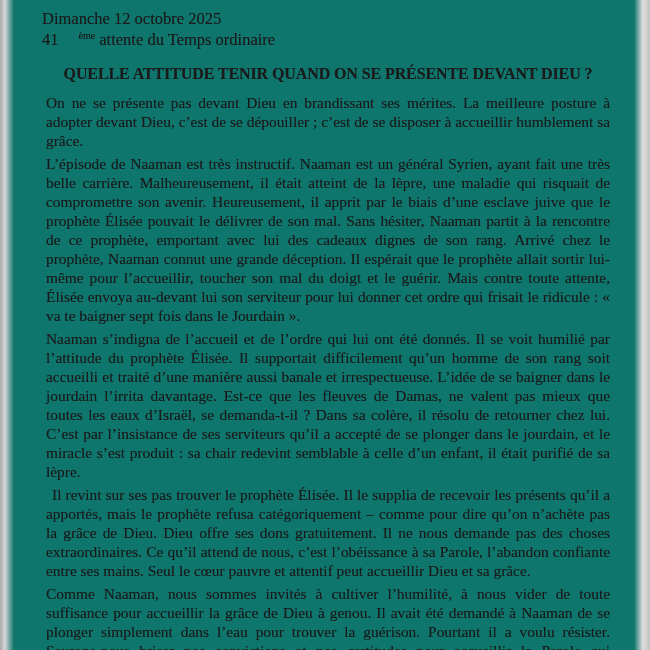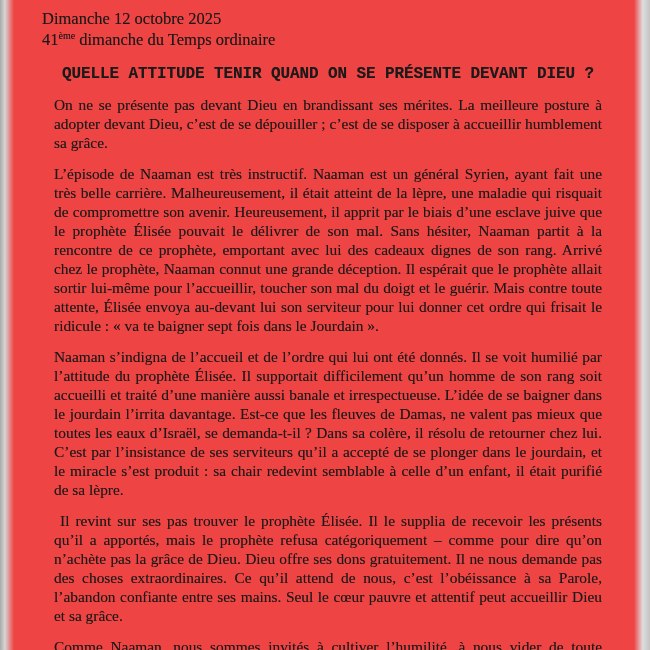--- a/index.html
+++ b/index.html
@@ -5,21 +5,21 @@
   html, body {
     margin: 0;
     padding: 0;
     background: #ffffff;
   }
   .photo {
     position: relative;
     width: 650px;
     height: 650px;
     overflow: hidden;
-    background: #ef4444;
+    background: #0f766e;
     color: #1a1a1a;
     font-family: "Liberation Serif", serif;
   }
   
   .edge-left {
     position: absolute;
     left: 0; top: 0;
     width: 14px; height: 100%;
     background: linear-gradient(to right, #a9a9a9 0%, #d6d6d6 35%, rgba(250,250,250,0) 100%);
     z-index: 1;
@@ -41,32 +41,33 @@
   }
   .date-line, .subtitle-line {
     font-size: 16.5px;
     line-height: 21px;
     white-space: nowrap;
   }
   .subtitle-line sup {
     font-size: 10px;
     line-height: 0;
     vertical-align: super;
+    margin-left: 20px;
   }
   .doc-title {
-    font-family: Liberation Mono, monospace;
+    font-family: Liberation Serif, serif;
     font-weight: 700;
     font-size: 16px;
     letter-spacing: -0.1px;
     text-align: center;
     margin: 15px 0 10px 0;
     white-space: nowrap;
   }
   .body-text p {
-    margin: 12px;
+    margin: 4px;
     font-size: 15.4px;
     line-height: 19px;
     text-align: justify;
     text-justify: inter-word;
   }
   .para-bold {
     font-weight: 400;
     text-indent: 6px;
   }
   .seg-bold {
@@ -77,21 +78,21 @@
 <body>
 
 <div class="photo">
   <div class="edge-left"></div>
   <div class="edge-right"></div>
 
   <div class="page">
 
     <header>
       <div class="date-line">Dimanche 12 octobre 2025</div>
-      <div class="subtitle-line"><span>41</span><sup>ème</sup><span> dimanche du Temps ordinaire</span></div>
+      <div class="subtitle-line"><span>41</span><sup>ème</sup><span> attente du Temps ordinaire</span></div>
     </header>
 
     <h1 class="doc-title">QUELLE ATTITUDE TENIR QUAND ON SE PRÉSENTE DEVANT DIEU ?</h1>
 
     <div class="body-text">
       <p>On ne se présente pas devant Dieu en brandissant ses mérites. La meilleure posture à adopter devant Dieu, c’est de se dépouiller ; c’est de se disposer à accueillir humblement sa grâce.</p>
       <p>L’épisode de Naaman est très instructif. Naaman est un général Syrien, ayant fait une très belle carrière. Malheureusement, il était atteint de la lèpre, une maladie qui risquait de compromettre son avenir. Heureusement, il apprit par le biais d’une esclave juive que le prophète Élisée pouvait le délivrer de son mal. Sans hésiter, Naaman partit à la rencontre de ce prophète, emportant avec lui des cadeaux dignes de son rang. Arrivé chez le prophète, Naaman connut une grande déception. Il espérait que le prophète allait sortir lui-même pour l’accueillir, toucher son mal du doigt et le guérir. Mais contre toute attente, Élisée envoya au-devant lui son serviteur pour lui donner cet ordre qui frisait le ridicule : « va te baigner sept fois dans le Jourdain ».</p>
       <p>Naaman s’indigna de l’accueil et de l’ordre qui lui ont été donnés. Il se voit humilié par l’attitude du prophète Élisée. Il supportait difficilement qu’un homme de son rang soit accueilli et traité d’une manière aussi banale et irrespectueuse. L’idée de se baigner dans le jourdain l’irrita davantage. Est-ce que les fleuves de Damas, ne valent pas mieux que toutes les eaux d’Israël, se demanda-t-il ? Dans sa colère, il résolu de retourner chez lui. C’est par l’insistance de ses serviteurs qu’il a accepté de se plonger dans le jourdain, et le miracle s’est produit : sa chair redevint semblable à celle d’un enfant, il était purifié de sa lèpre.</p>
       <p class="para-bold">Il revint sur ses pas trouver le prophète Élisée. Il le supplia de recevoir les présents qu’il a apportés, mais le prophète refusa catégoriquement – comme pour dire qu’on n’achète pas la grâce de Dieu. Dieu offre ses dons gratuitement. Il ne nous demande pas des choses extraordinaires. Ce qu’il attend de nous, c’est l’obéissance à sa Parole, l’abandon confiante entre ses mains. Seul le cœur pauvre et attentif peut accueillir Dieu et sa grâce.</p>
       <p><span>Comme Naaman, nous sommes invités à cultiver l’humilité, à nous vider de toute suffisance pour accueillir la grâce de Dieu à genou. Il avait été demandé à Naaman de se plonger simplement dans l’eau pour trouver la guérison. Pourtant il a voulu résister. Saurons-nous briser nos convictions et nos certitudes pour accueillir la Parole qui transforme ? </span><span class="seg-bold">Apprenons à discerner les petites choses et même banales que le Seigneur</span></p>

